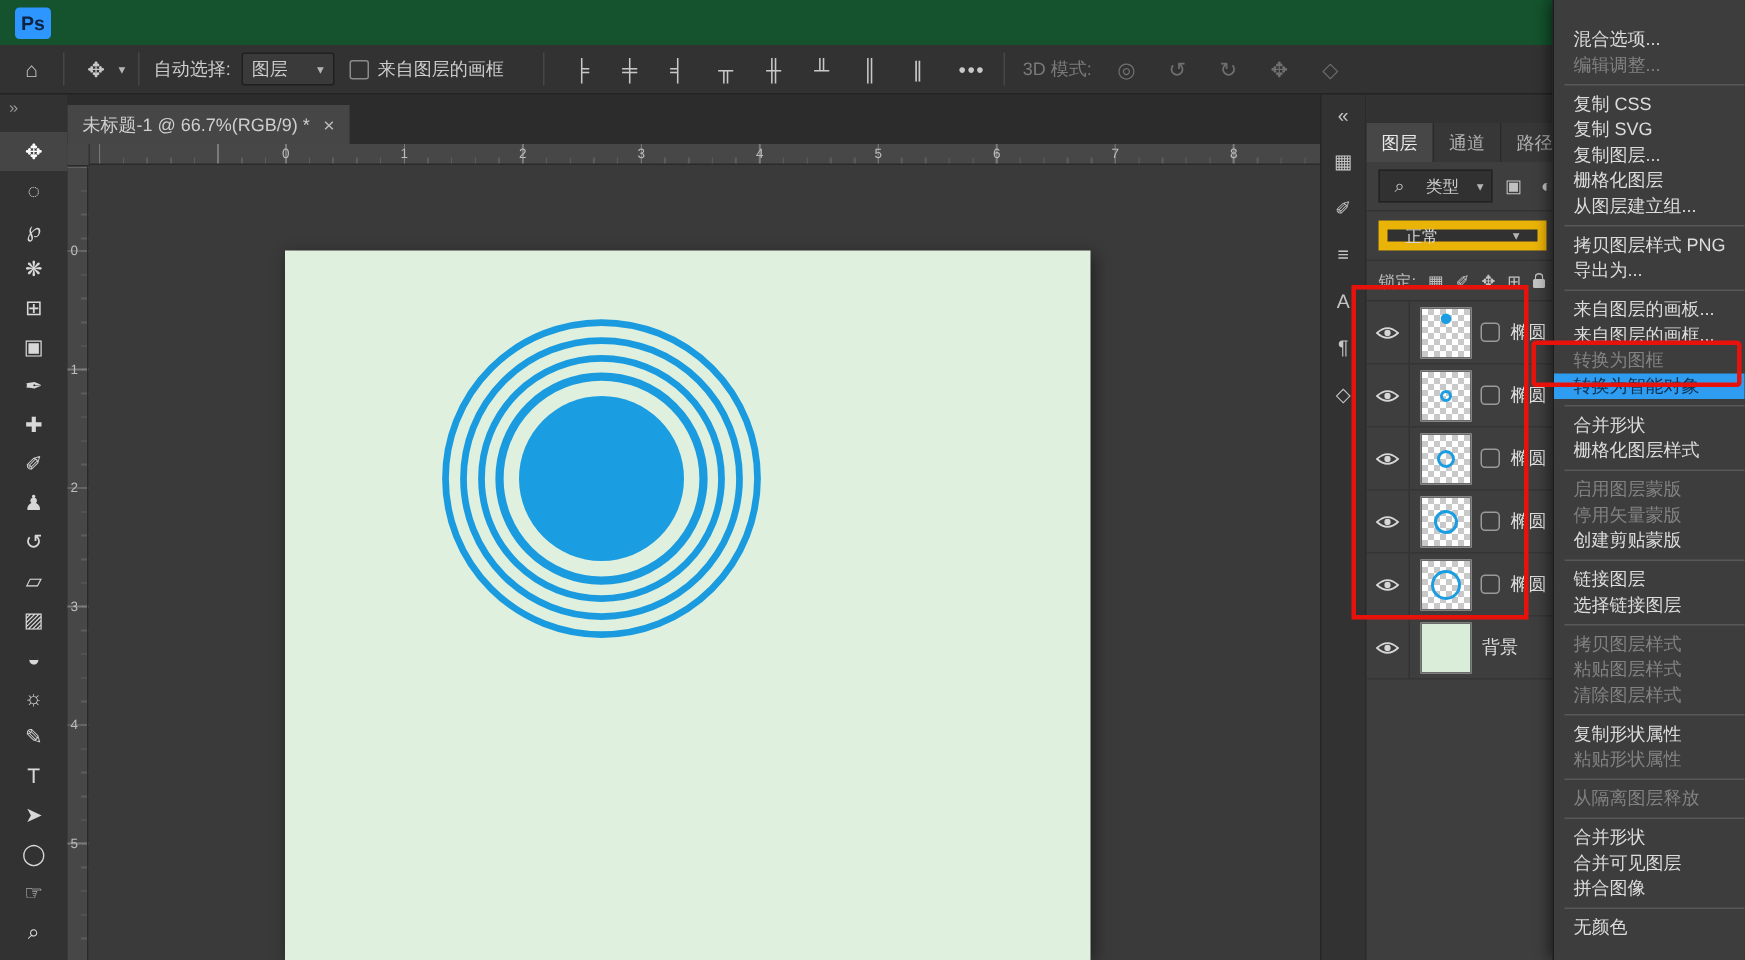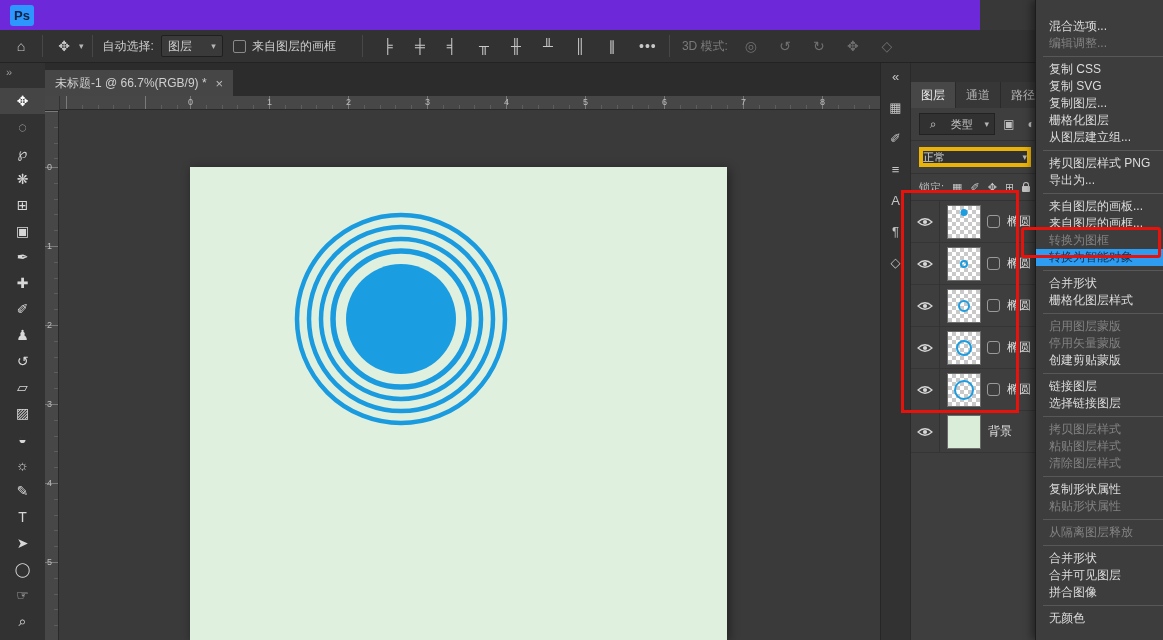--- a/index.html
+++ b/index.html
@@ -1,19 +1,19 @@
 <!DOCTYPE html>
 <html><head>
 <meta charset="utf-8">
 <style>
   html,body{margin:0;padding:0;}
   body{width:1163px;height:640px;position:relative;overflow:hidden;background:#383838;
        font-family:"Liberation Sans","DejaVu Sans",sans-serif;-webkit-font-smoothing:antialiased;}
   
-  #menubar{position:absolute;left:0;top:0;width:980px;height:30px;background:#6d28d9;
+  #menubar{position:absolute;left:0;top:0;width:1163px;height:30px;background:#14532d;
            border-bottom:1px solid #262626;display:flex;align-items:center;z-index:40;}
   .ps-logo{width:24px;height:21px;margin:0 12px 0 10px;background:#2d96ff;color:#0d2340;
            font-weight:bold;font-size:13px;display:flex;align-items:center;justify-content:center;border-radius:3px;}
   .menu-item{padding:0 9px;font-size:12.5px;color:#e2e2e2;line-height:30px;white-space:nowrap;}
   
   #optionsbar{position:absolute;left:0;top:30px;width:1163px;height:32px;background:#323232;
               border-bottom:1px solid #232323;display:flex;align-items:center;font-size:12px;color:#cccccc;z-index:40;}
   .vdiv{width:1px;height:22px;background:#474747;margin:0 8px;flex:0 0 1px;}
   .ob-icon{min-width:22px;text-align:center;color:#c8c8c8;font-size:14px;padding:0 2px;}
   .ob-icon.disabled{color:#6f6f6f;}
@@ -66,21 +66,21 @@
   .lp-top{height:20px;background:#323232;}
   .lp-tabs{display:flex;height:26px;background:#323232;}
   .lp-tab{padding:0 10px;line-height:26px;font-size:12px;color:#b2b2b2;background:#373737;border-right:1px solid #2a2a2a;white-space:nowrap;}
   .lp-tab.active{background:#474747;color:#eaeaea;}
   .lp-filter{height:32px;display:flex;align-items:center;padding:0 8px;gap:6px;border-bottom:1px solid #333;background:#3e3e3e;}
   .type-dd{display:flex;align-items:center;gap:5px;background:#313131;border:1px solid #222;height:20px;
            padding:0 5px;font-size:11px;color:#cccccc;min-width:64px;justify-content:space-between;}
   .small-icon{color:#c0c0c0;font-size:12px;min-width:16px;text-align:center;}
   .lp-blend{height:32px;display:flex;align-items:center;padding:0 8px;border-bottom:1px solid #333;}
   .blend-dd{width:112px;display:flex;align-items:center;justify-content:space-between;background:#313131;
-            border:4px solid #eab308;height:20px;padding:0 0;font-size:11px;color:#d6d6d6;box-sizing:border-box;}
+            border:6px solid #eab308;height:20px;padding:0 12px;font-size:11px;color:#d6d6d6;box-sizing:border-box;}
   .lp-lock{height:26px;display:flex;align-items:center;gap:8px;padding:0 8px;font-size:11px;color:#bbbbbb;border-bottom:1px solid #333;}
   .lock-glyph{color:#c3c3c3;font-size:11px;}
   .lock-shape{width:8px;height:6px;background:#c3c3c3;border-radius:1px;position:relative;margin-top:4px;}
   .lock-shape::before{content:"";position:absolute;top:-4px;left:1px;width:4px;height:4px;border:1.5px solid #c3c3c3;
                       border-bottom:none;border-radius:3px 3px 0 0;}
   .lrow{height:41px;display:flex;align-items:center;border-bottom:1px solid #353535;}
   .eye-cell{width:28px;align-self:stretch;display:flex;align-items:center;justify-content:center;border-right:1px solid #333;flex:0 0 28px;}
   .thumb{width:34px;height:34px;margin-left:7px;border:1px solid #6a6a6a;position:relative;display:flex;
          align-items:center;justify-content:center;flex:0 0 34px;box-sizing:border-box;}
   .thumb.checker{background-color:#ffffff;

